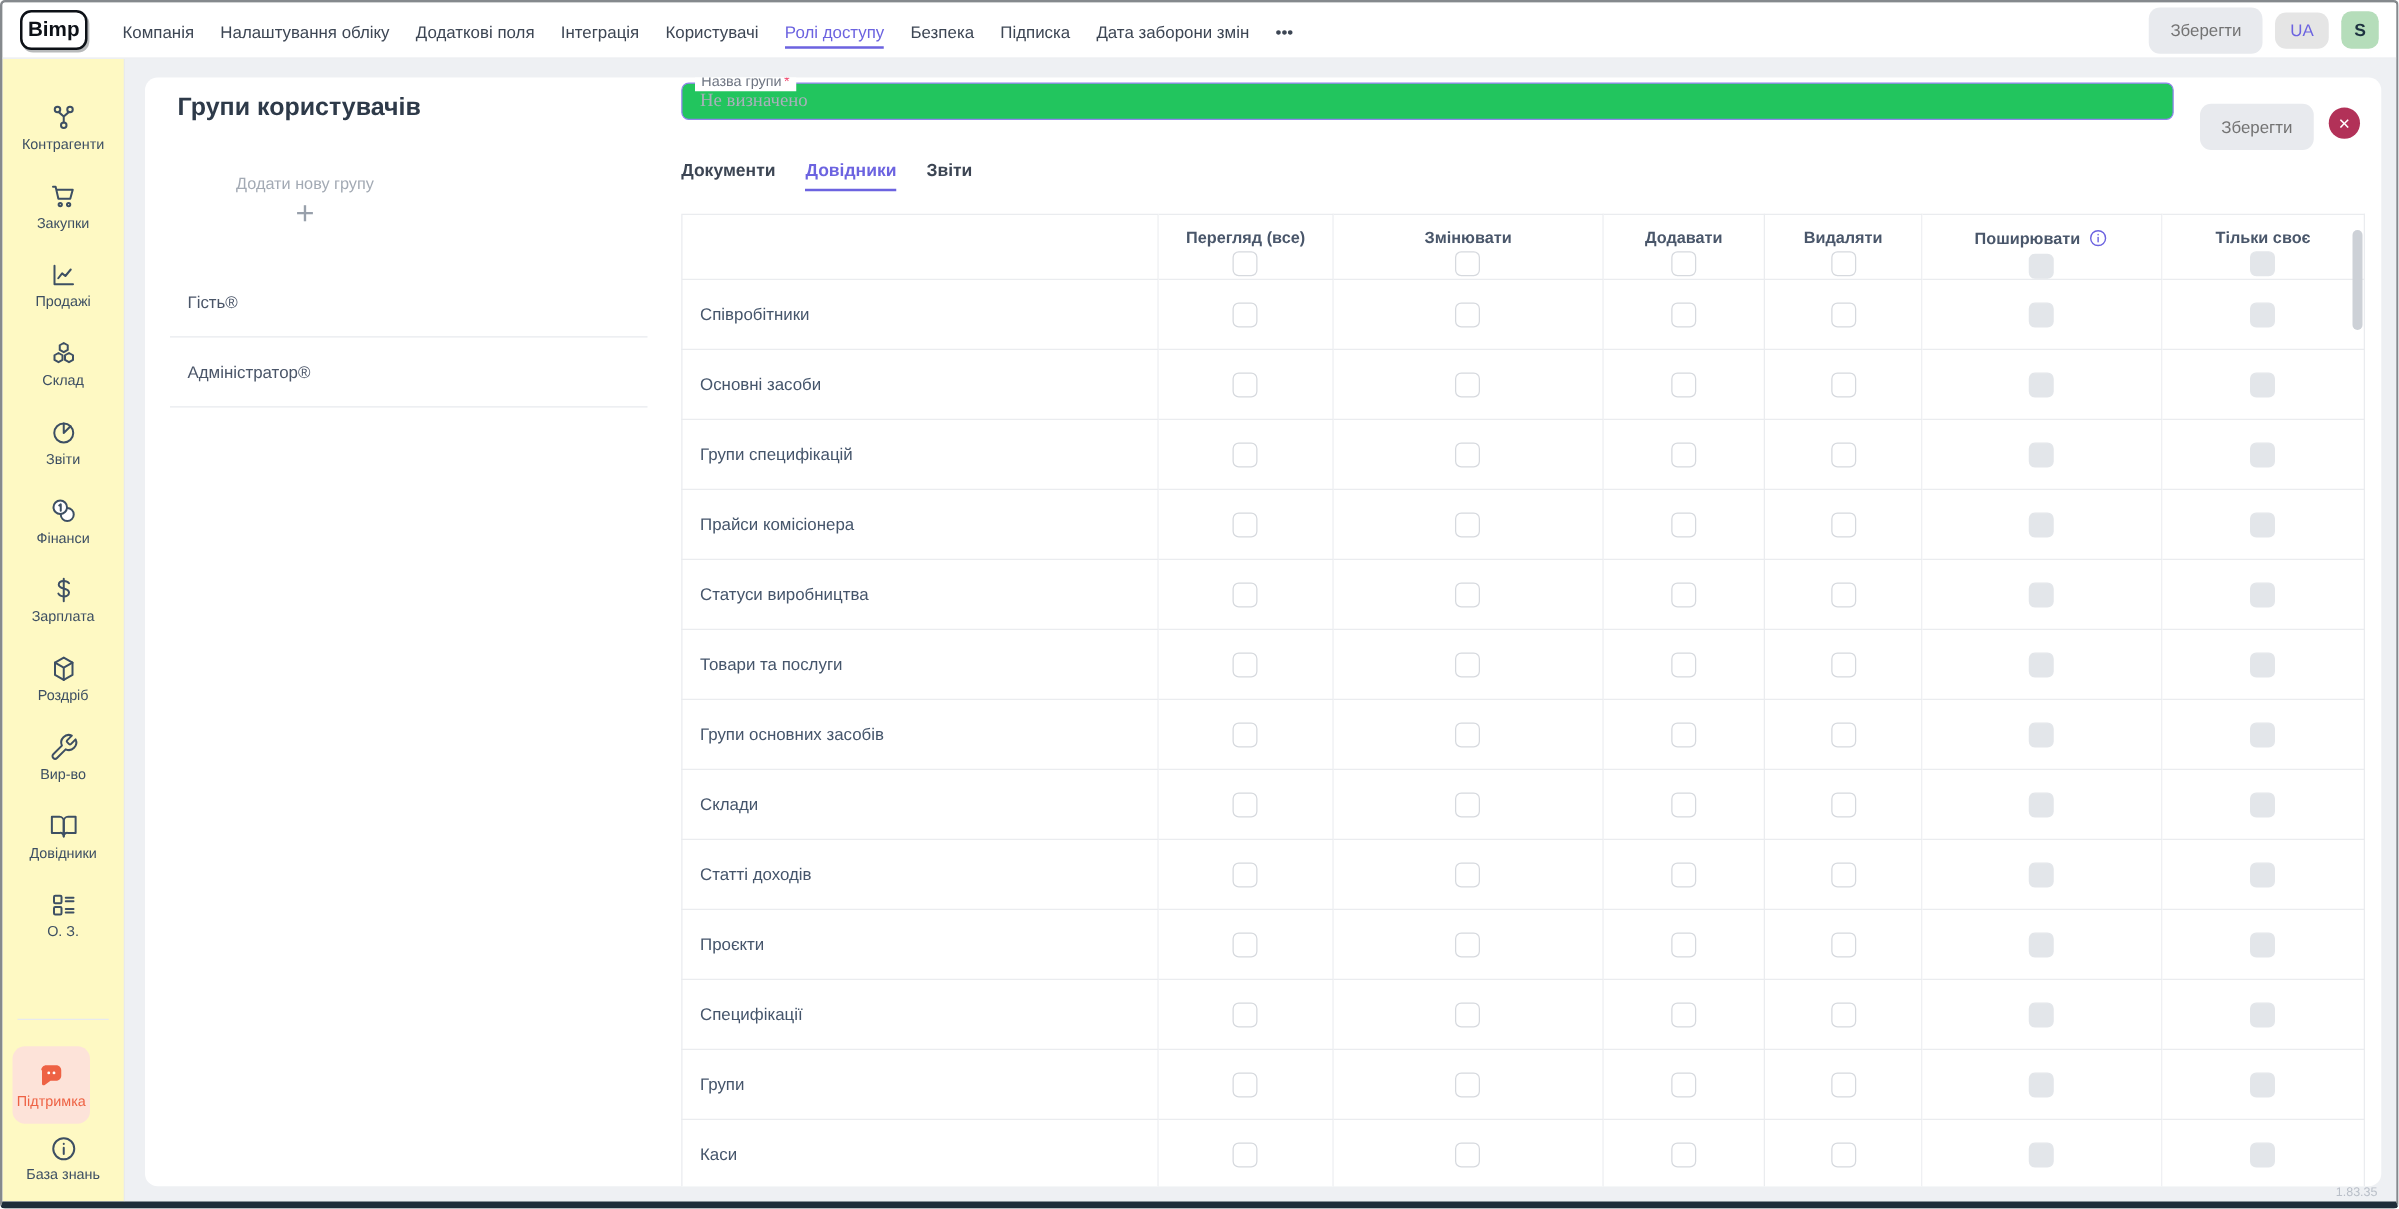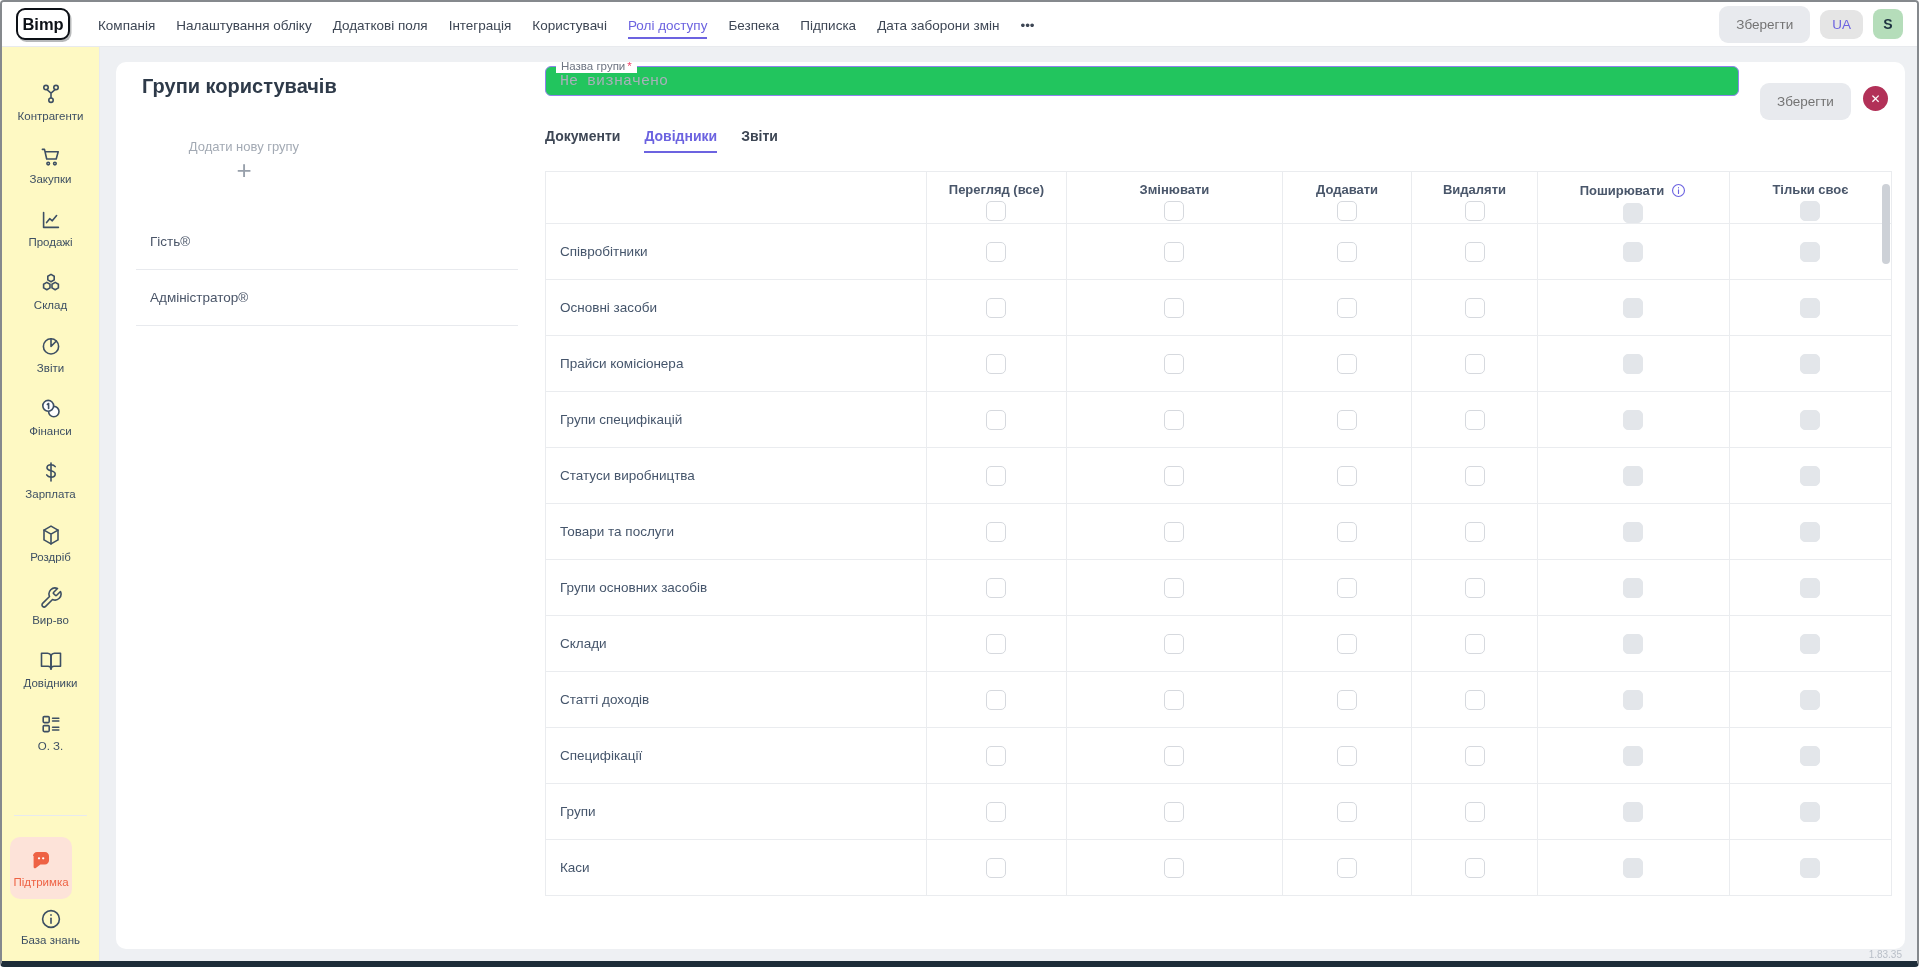--- a/index.html
+++ b/index.html
@@ -60,21 +60,21 @@
   .content { flex: 1; background: #eef0f3; position: relative; overflow: hidden; }
   .card { position: absolute; left: 16px; top: 15px; width: 1789px; height: 887px; background: #fff; border-radius: 10px; overflow: hidden; }
   .page-title { position: absolute; left: 26px; top: 13px; font-size: 20px; font-weight: 700; color: #2e3a49; }
   .add-group { position: absolute; left: 20px; top: 77px; width: 216px; text-align: center; cursor: pointer; }
   .ag-label { font-size: 13px; color: #a3aab4; }
   .ag-plus { font-size: 26px; font-weight: 300; line-height: 1; color: #98a0ab; margin-top: 3px; }
   .group-list { position: absolute; left: 20px; top: 152px; width: 382px; }
   .group-item { height: 56px; border-bottom: 1px solid #e8eaee; display: flex; align-items: center; padding-left: 14px; font-size: 13.5px; color: #4a5568; cursor: pointer; }
   
   .name-field { position: absolute; left: 429px; top: 4px; width: 1194px; height: 30px; border: 1.5px solid #8f83ec; border-radius: 6px; background: #22c55e; }
-  .name-field input { border: none; outline: none; width: 100%; height: 100%; padding: 0 14px; font-size: 15px; color: #3d4654; background: transparent; font-family: Liberation Mono, monospace; }
+  .name-field input { border: none; outline: none; width: 100%; height: 100%; padding: 0 14px; font-size: 15px; color: #3d4654; background: transparent; font-family: Liberation Serif, serif; }
   .name-field input::placeholder { color: #a9b0ba; opacity: 1; }
   .field-label { position: absolute; top: -8px; left: 10px; background: #fff; padding: 0 5px; font-size: 11.5px; color: #6e7582; line-height: 14px; }
   .req { color: #f0436a; margin-left: 2px; }
   .save-btn { position: absolute; left: 1644px; top: 21px; }
   .close-btn {
     position: absolute; left: 1747px; top: 24px; width: 25px; height: 25px; border-radius: 50%;
     background: var(--danger); color: #fff; font-size: 12px; font-weight: 700;
     display: flex; align-items: center; justify-content: center; cursor: pointer;
   }
   
@@ -337,20 +337,41 @@
                 <span class="cb"></span>
               </div>
               <div class="td cbcell">
                 <span class="cb cb-gray"></span>
               </div>
               <div class="td cbcell">
                 <span class="cb cb-gray"></span>
               </div>
             </div>
             <div class="tr">
+              <div class="td rowlabel">Групи специфікацій</div>
+              <div class="td cbcell">
+                <span class="cb"></span>
+              </div>
+              <div class="td cbcell">
+                <span class="cb"></span>
+              </div>
+              <div class="td cbcell">
+                <span class="cb"></span>
+              </div>
+              <div class="td cbcell">
+                <span class="cb"></span>
+              </div>
+              <div class="td cbcell">
+                <span class="cb cb-gray"></span>
+              </div>
+              <div class="td cbcell">
+                <span class="cb cb-gray"></span>
+              </div>
+            </div>
+            <div class="tr">
               <div class="td rowlabel">Прайси комісіонера</div>
               <div class="td cbcell">
                 <span class="cb"></span>
               </div>
               <div class="td cbcell">
                 <span class="cb"></span>
               </div>
               <div class="td cbcell">
                 <span class="cb"></span>
               </div>
@@ -358,41 +379,20 @@
                 <span class="cb"></span>
               </div>
               <div class="td cbcell">
                 <span class="cb cb-gray"></span>
               </div>
               <div class="td cbcell">
                 <span class="cb cb-gray"></span>
               </div>
             </div>
             <div class="tr">
-              <div class="td rowlabel">Групи специфікацій</div>
-              <div class="td cbcell">
-                <span class="cb"></span>
-              </div>
-              <div class="td cbcell">
-                <span class="cb"></span>
-              </div>
-              <div class="td cbcell">
-                <span class="cb"></span>
-              </div>
-              <div class="td cbcell">
-                <span class="cb"></span>
-              </div>
-              <div class="td cbcell">
-                <span class="cb cb-gray"></span>
-              </div>
-              <div class="td cbcell">
-                <span class="cb cb-gray"></span>
-              </div>
-            </div>
-            <div class="tr">
               <div class="td rowlabel">Статуси виробництва</div>
               <div class="td cbcell">
                 <span class="cb"></span>
               </div>
               <div class="td cbcell">
                 <span class="cb"></span>
               </div>
               <div class="td cbcell">
                 <span class="cb"></span>
               </div>
@@ -464,20 +464,41 @@
               </div>
               <div class="td cbcell">
                 <span class="cb cb-gray"></span>
               </div>
               <div class="td cbcell">
                 <span class="cb cb-gray"></span>
               </div>
             </div>
             <div class="tr">
               <div class="td rowlabel">Статті доходів</div>
+              <div class="td cbcell">
+                <span class="cb"></span>
+              </div>
+              <div class="td cbcell">
+                <span class="cb"></span>
+              </div>
+              <div class="td cbcell">
+                <span class="cb"></span>
+              </div>
+              <div class="td cbcell">
+                <span class="cb"></span>
+              </div>
+              <div class="td cbcell">
+                <span class="cb cb-gray"></span>
+              </div>
+              <div class="td cbcell">
+                <span class="cb cb-gray"></span>
+              </div>
+            </div>
+            <div class="tr">
+              <div class="td rowlabel">Проєкти</div>
               <div class="td cbcell">
                 <span class="cb"></span>
               </div>
               <div class="td cbcell">
                 <span class="cb"></span>
               </div>
               <div class="td cbcell">
                 <span class="cb"></span>
               </div>
               <div class="td cbcell">

